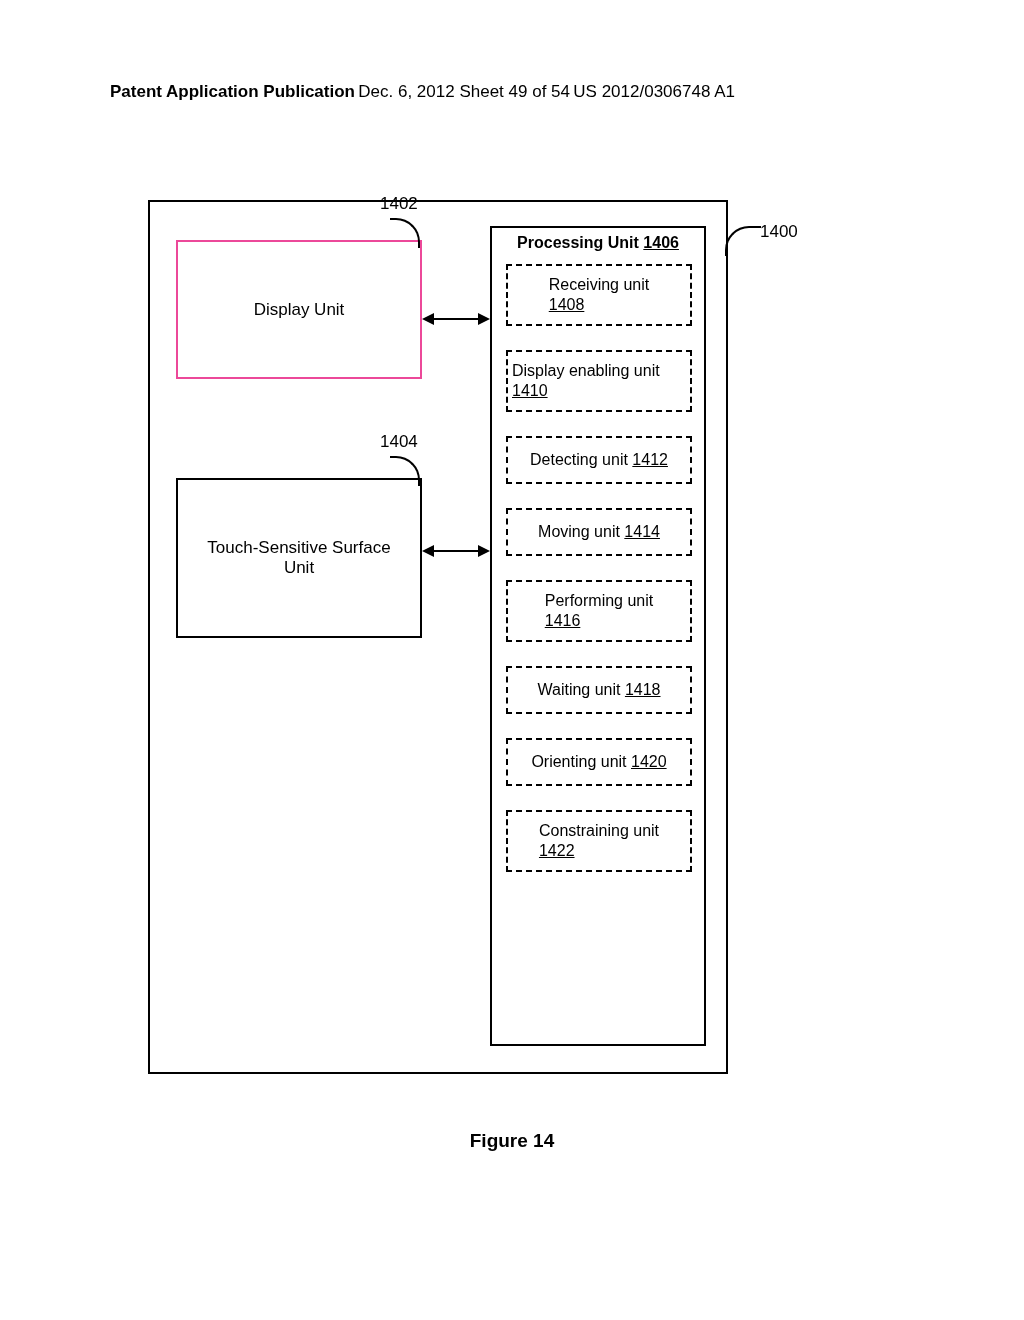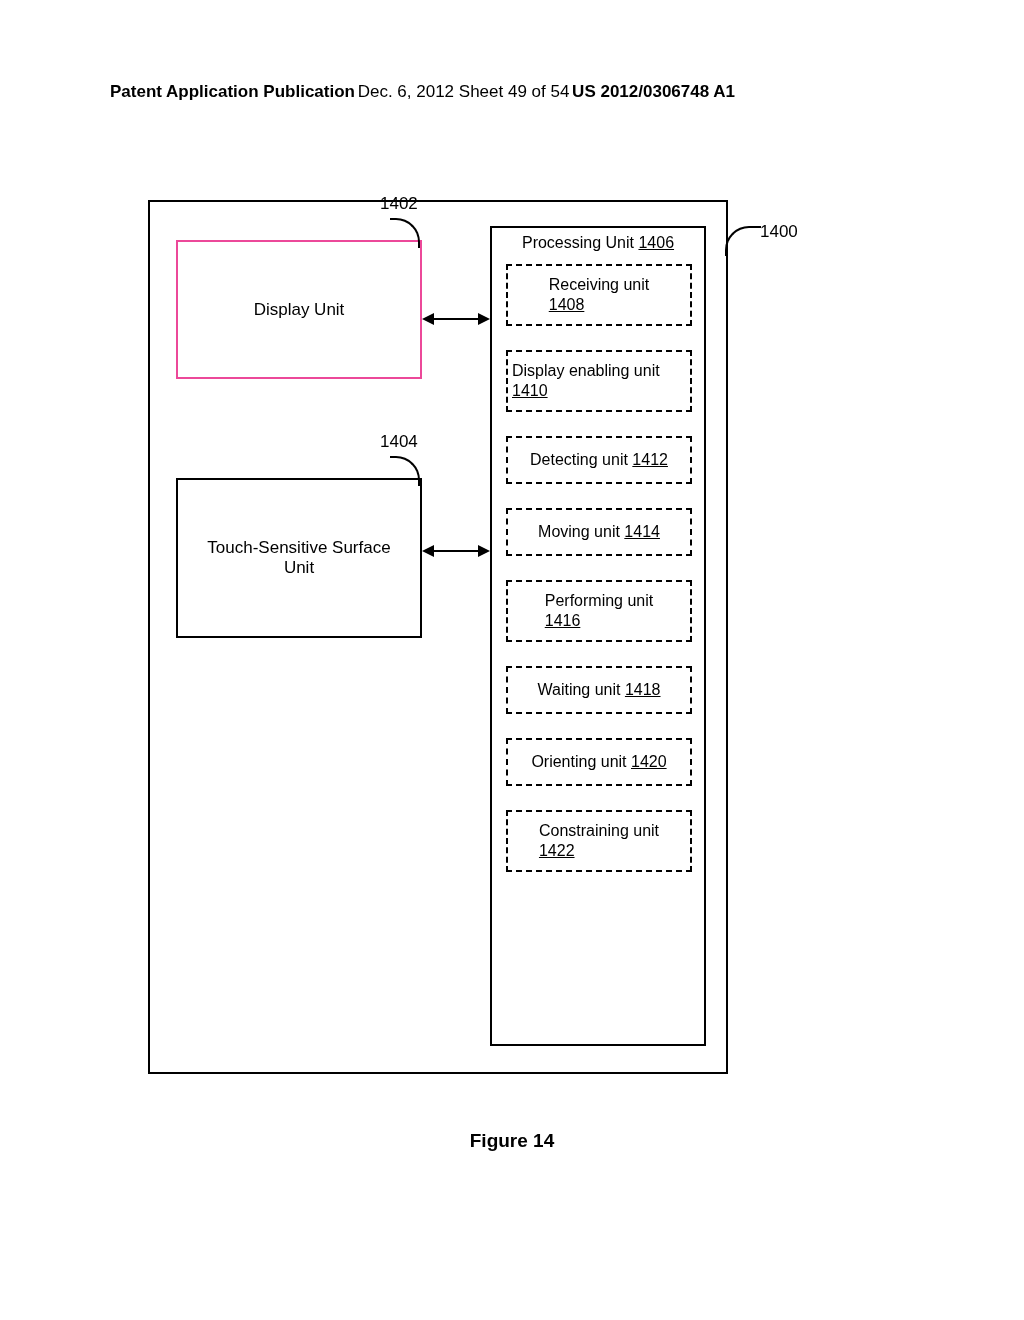--- a/index.html
+++ b/index.html
@@ -21,21 +21,21 @@
     left: 0;
     width: 845px;
     padding: 0 110px 0 110px;
     box-sizing: border-box;
     display: flex;
     justify-content: space-between;
     font-size: 17px;
   }
   .header .left { font-weight: bold; }
   .header .center { font-weight: normal; }
-  .header .right { font-weight: bold; }
+  .header .right { font-weight: normal; }
 
   .outer-box {
     position: absolute;
     left: 148px;
     top: 200px;
     width: 576px;
     height: 870px;
     border: 2.5px solid #000;
   }
 
@@ -80,20 +80,21 @@
     border: 2px solid #000;
     box-sizing: border-box;
   }
   .proc-title {
     position: absolute;
     top: 6px;
     left: 0;
     width: 100%;
     text-align: center;
     font-size: 16px;
+    font-weight: bold;
   }
   .proc-title .ul { text-decoration: underline; }
 
   .subunit {
     position: absolute;
     left: 14px;
     width: 186px;
     border: 2px dashed #000;
     box-sizing: border-box;
     display: flex;

